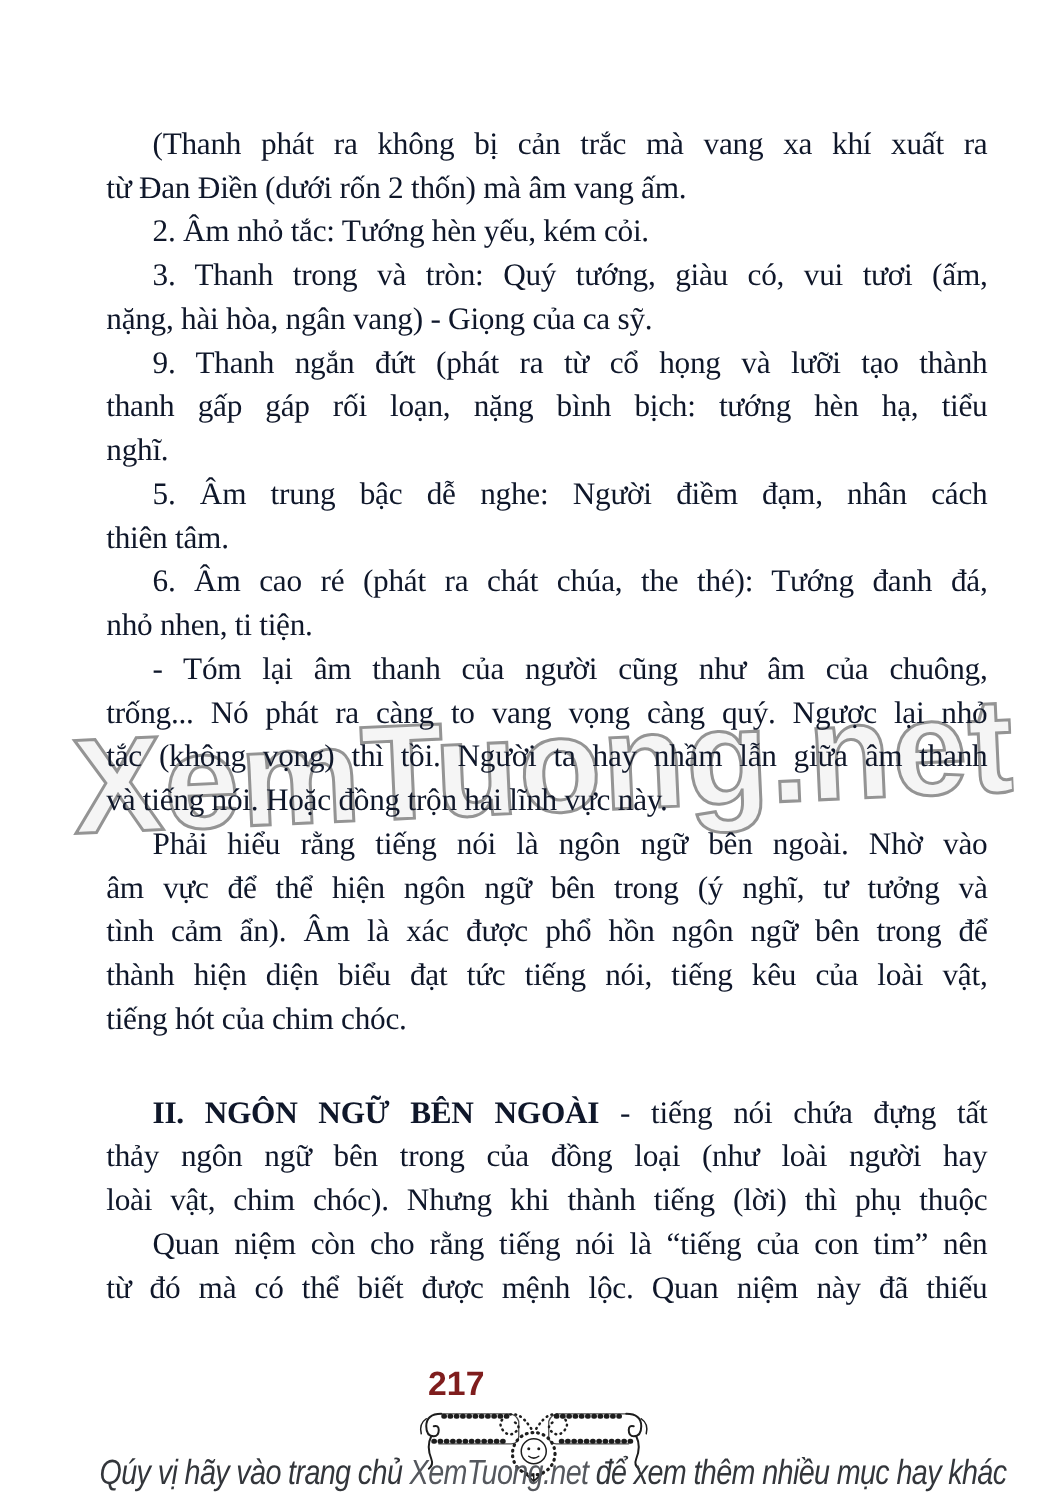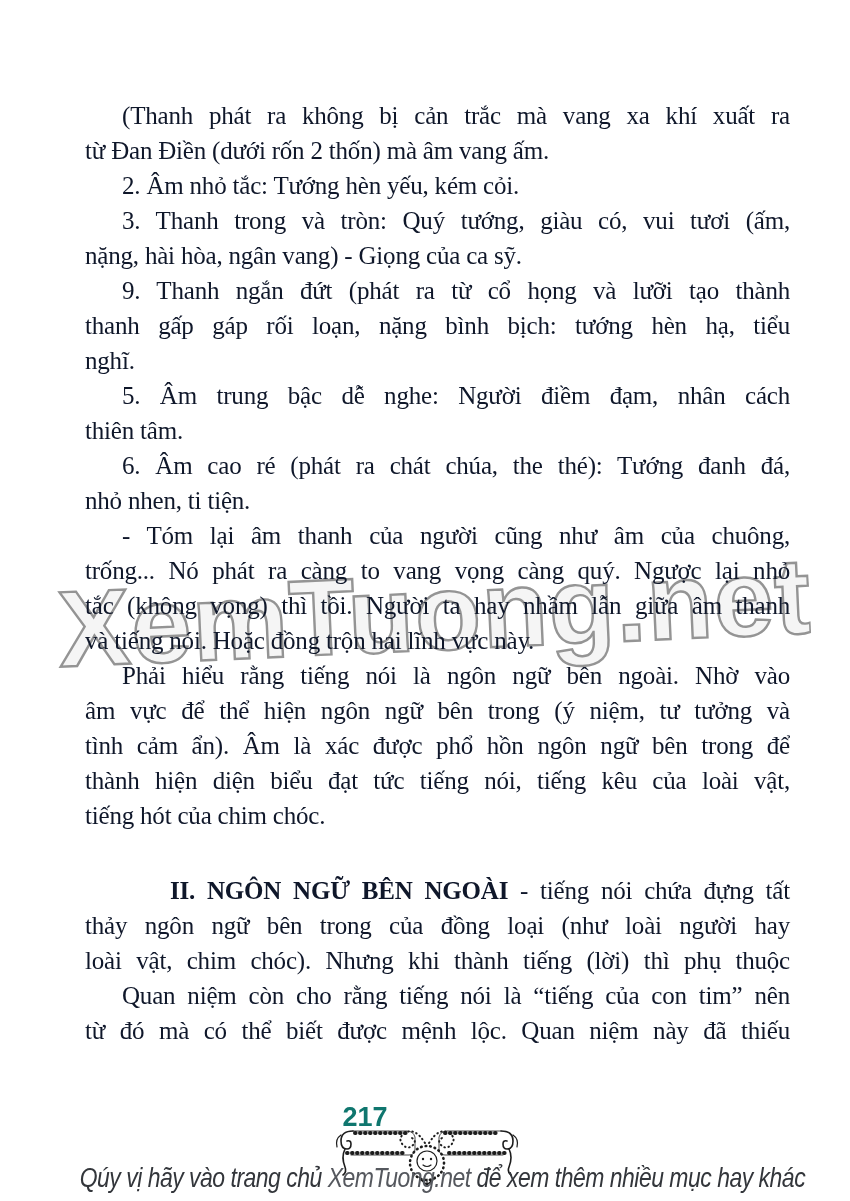--- a/index.html
+++ b/index.html
@@ -28,27 +28,27 @@
   .para.space-before{margin-top:40px;}
   .line{
     text-align:justify;
     -moz-text-align-last:justify;
     text-align-last:justify;
     min-height:35px;
   }
   .line.last{-moz-text-align-last:left;text-align-last:left;}
   .line.last.force-justify{-moz-text-align-last:justify;text-align-last:justify;}
   .line.first{text-indent:37px;}
-  .line b{font-weight:bold;margin-left:48px;}
+  .line b{font-weight:bold;}
   
   .page-number{
     position:absolute;left:0;top:1092px;width:730px;
     text-align:center;z-index:1;
     font-family:"Liberation Sans", sans-serif;
-    font-weight:bold;font-size:27px;color:#0f766e;margin-top:10px;
+    font-weight:bold;font-size:27px;color:#7f1d1d;
   }
   .ornament{
     position:absolute;left:331px;top:1123px;width:192px;height:66px;
     z-index:0;
   }
   .banner{
     position:absolute;left:0;top:1162px;width:850px;height:39px;
     z-index:2;text-align:center;white-space:nowrap;
     font-family:"Liberation Sans", sans-serif;
     font-size:28px;font-weight:normal;
@@ -99,21 +99,21 @@
         <div class="line last">nhỏ nhen, ti tiện.</div>
       </div>
       <div class="para">
         <div class="line first">- Tóm lại âm thanh của người cũng như âm của chuông,</div>
         <div class="line">trống... Nó phát ra càng to vang vọng càng quý. Ngược lại nhỏ</div>
         <div class="line">tắc (không vọng) thì tồi. Người ta hay nhầm lẫn giữa âm thanh</div>
         <div class="line last">và tiếng nói. Hoặc đồng trộn hai lĩnh vực này.</div>
       </div>
       <div class="para">
         <div class="line first">Phải hiểu rằng tiếng nói là ngôn ngữ bên ngoài. Nhờ vào</div>
-        <div class="line">âm vực để thể hiện ngôn ngữ bên trong (ý niệm, tư tưởng và</div>
+        <div class="line">âm vực để thể hiện ngôn ngữ bên trong (ý nghĩ, tư tưởng và</div>
         <div class="line">tình cảm ẩn). Âm là xác được phổ hồn ngôn ngữ bên trong để</div>
         <div class="line">thành hiện diện biểu đạt tức tiếng nói, tiếng kêu của loài vật,</div>
         <div class="line last">tiếng hót của chim chóc.</div>
       </div>
       <div class="para space-before">
         <div class="line first"><b>II. NGÔN NGỮ BÊN NGOÀI</b> - tiếng nói chứa đựng tất</div>
         <div class="line">thảy ngôn ngữ bên trong của đồng loại (như loài người hay</div>
         <div class="line">loài vật, chim chóc). Nhưng khi thành tiếng (lời) thì phụ thuộc</div>
       </div>
       <div class="para">

